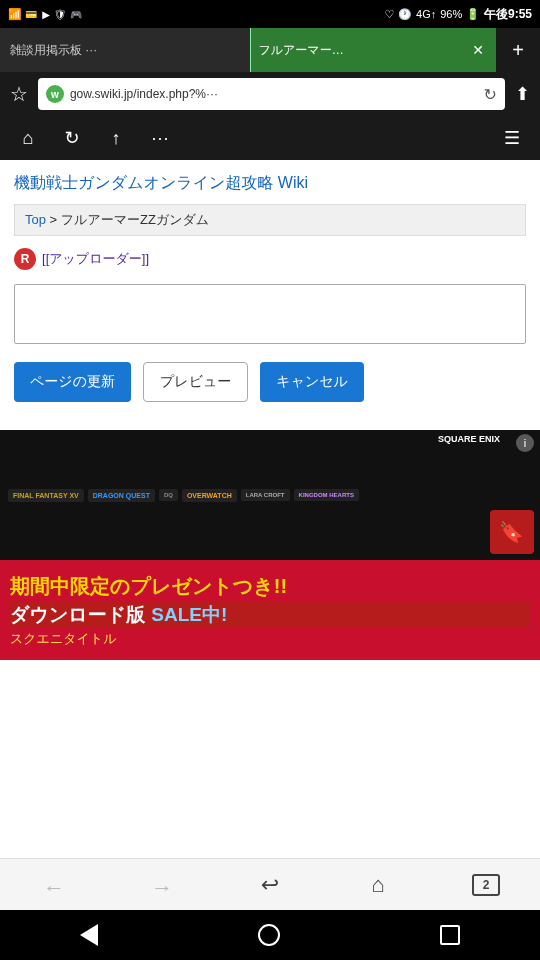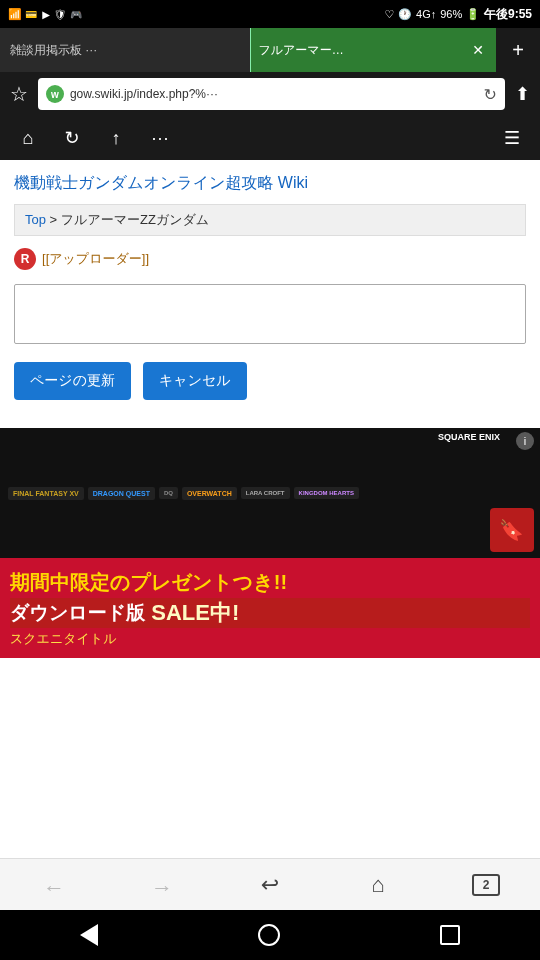--- a/index.html
+++ b/index.html
@@ -205,21 +205,21 @@
       background: #d32f2f;
       color: #fff;
       font-size: 12px;
       font-weight: bold;
       display: flex;
       align-items: center;
       justify-content: center;
       flex-shrink: 0;
     }
     .uploader-link {
-      color: #a16207;
+      color: #4c1d95;
       text-decoration: none;
       font-size: 13px;
     }
     .edit-area {
       width: 100%;
       height: 60px;
       border: 1px solid #aaa;
       border-radius: 2px;
       margin-bottom: 14px;
       background: #fff;
@@ -522,20 +522,21 @@
     <div class="r-badge">R</div>
     <a class="uploader-link" href="#">
       [<span>[アップローダー]</span>]
     </a>
   </div>
 
   <textarea class="edit-area" style=""></textarea>
 
   <div class="btn-row">
     <button class="btn-update">ページの更新</button>
+    <button class="btn-preview">プレビュー</button>
     <button class="btn-cancel">キャンセル</button>
   </div>
 </div>
 
 <div class="ad-banner">
   <div class="ad-top">
     <div class="ad-game-logos">
       <span class="game-logo-box game-logo-ff">FINAL FANTASY XV</span>
       <span class="game-logo-box game-logo-dq">DRAGON QUEST</span>
       <span class="game-logo-box" style="color:#888; font-size:6px;">DQ</span>
@@ -546,21 +547,21 @@
     <div class="ad-square-logo">SQUARE ENIX</div>
     <div class="ad-info-btn">i</div>
     <div class="ad-bookmark-btn">
       <span>🔖</span>
     </div>
   </div>
   <div class="ad-bottom">
     <div class="ad-text-line1">期間中限定のプレゼントつき!!</div>
     <div class="ad-text-line2">
       <span class="ad-sale-text">ダウンロード版</span>
-      <span class="ad-sale-text" style="font-size:22px; color:#fef9c3;">SALE中!</span>
+      <span class="ad-sale-text" style="font-size:19px; color:#7dd3fc;">SALE中!</span>
     </div>
     <div class="ad-sub-text">スクエニタイトル</div>
   </div>
 </div>
 
 <div class="bottom-nav">
   <div class="bottom-btn disabled">
     <span>←</span>
   </div>
   <div class="bottom-btn disabled">

